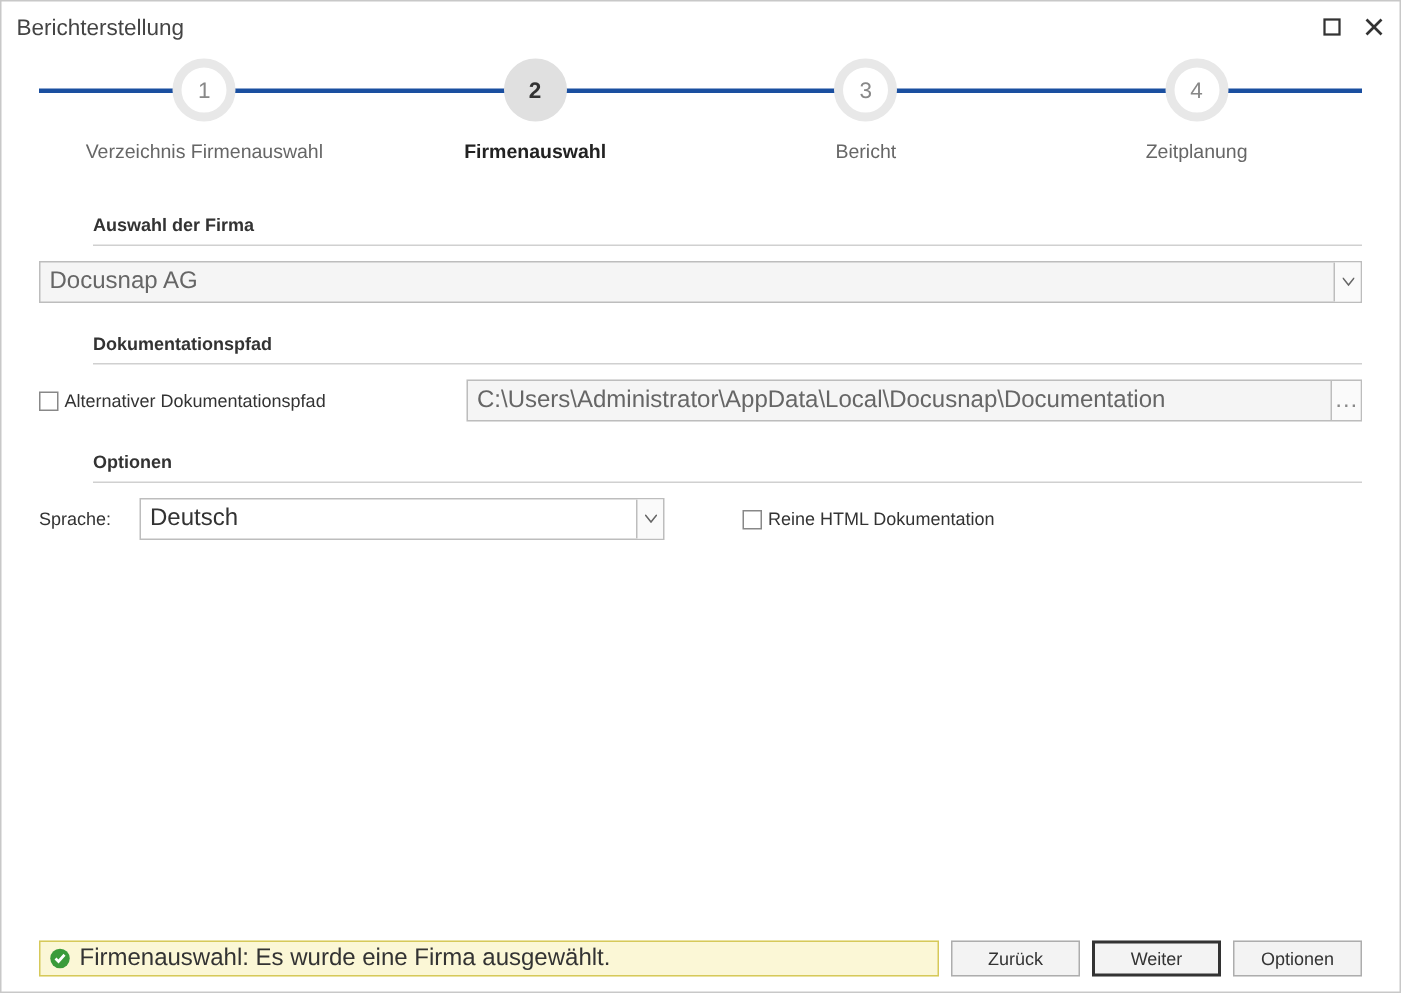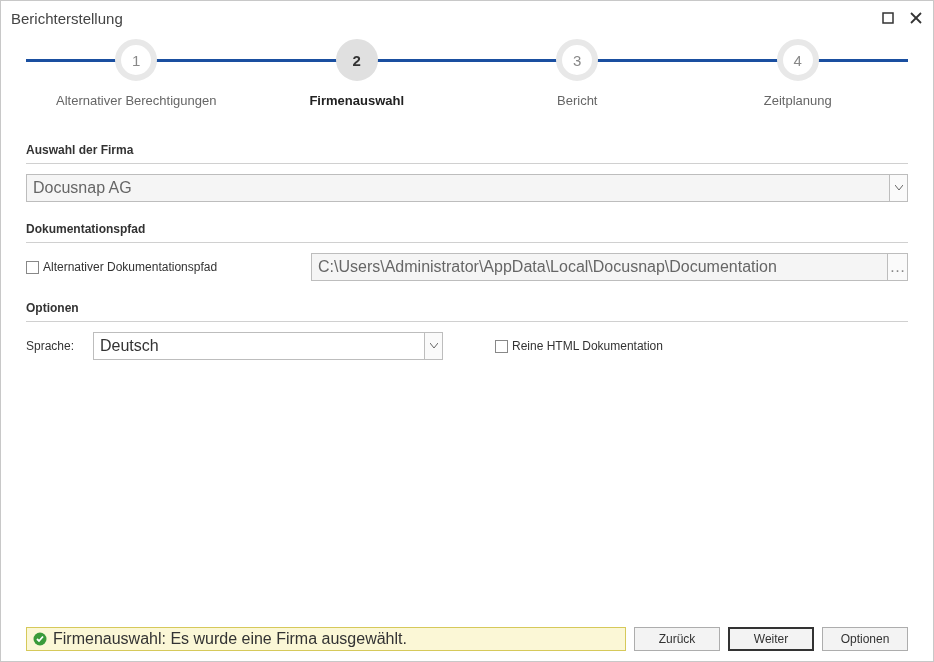--- a/index.html
+++ b/index.html
@@ -24,21 +24,21 @@
     display: flex; align-items: center; justify-content: center;
     font-size: 15px; color: #888; z-index: 2; position: relative; top: 4px;
   }
   .step.active .step-circle { background: #e0e0e0; border-color: #e0e0e0; color: #333; font-weight: 600; }
   .step-label { margin-top: 16px; font-size: 13px; color: #666; }
   .step.active .step-label { color: #222; font-weight: 600; }
 
   
   .content { flex: 1; padding: 8px 25px 10px 25px; overflow: auto; display: flex; flex-direction: column; }
 
-  .section-header { font-size: 12px; font-weight: 600; color: #333; border-bottom: 1px solid #d0d0d0; padding: 4px 0 6px 0; margin-top: 6px; }
+  .section-header { font-size: 12px; font-weight: 600; color: #333; border-bottom: 1px solid #d0d0d0; padding: 4px 0 6px 0; margin-top: 6px; margin-left: 36px; }
 
   .row { display: flex; align-items: center; margin: 10px 0; gap: 10px; }
 
   .combo, .textfield {
     border: 1px solid #bdbdbd; background: #f5f5f5; height: 28px;
     display: flex; align-items: center; padding: 0 6px; font-size: 16px; color: #666;
     position: relative; flex: 1;
   }
   .combo .caret-btn {
     position: absolute; right: 0; top: 0; bottom: 0; width: 18px;
@@ -98,21 +98,21 @@
           </svg>
       </div>
     </div>
   </div>
 
   <div class="stepbar">
     <div class="step-line"></div>
     <div class="steps">
       <div class="step">
         <div class="step-circle">1</div>
-        <div class="step-label">Alternativer Berechtigungen</div>
+        <div class="step-label">Verzeichnis Firmenauswahl</div>
       </div>
       <div class="step active">
         <div class="step-circle">2</div>
         <div class="step-label">Firmenauswahl</div>
       </div>
       <div class="step">
         <div class="step-circle">3</div>
         <div class="step-label">Bericht</div>
       </div>
       <div class="step">

